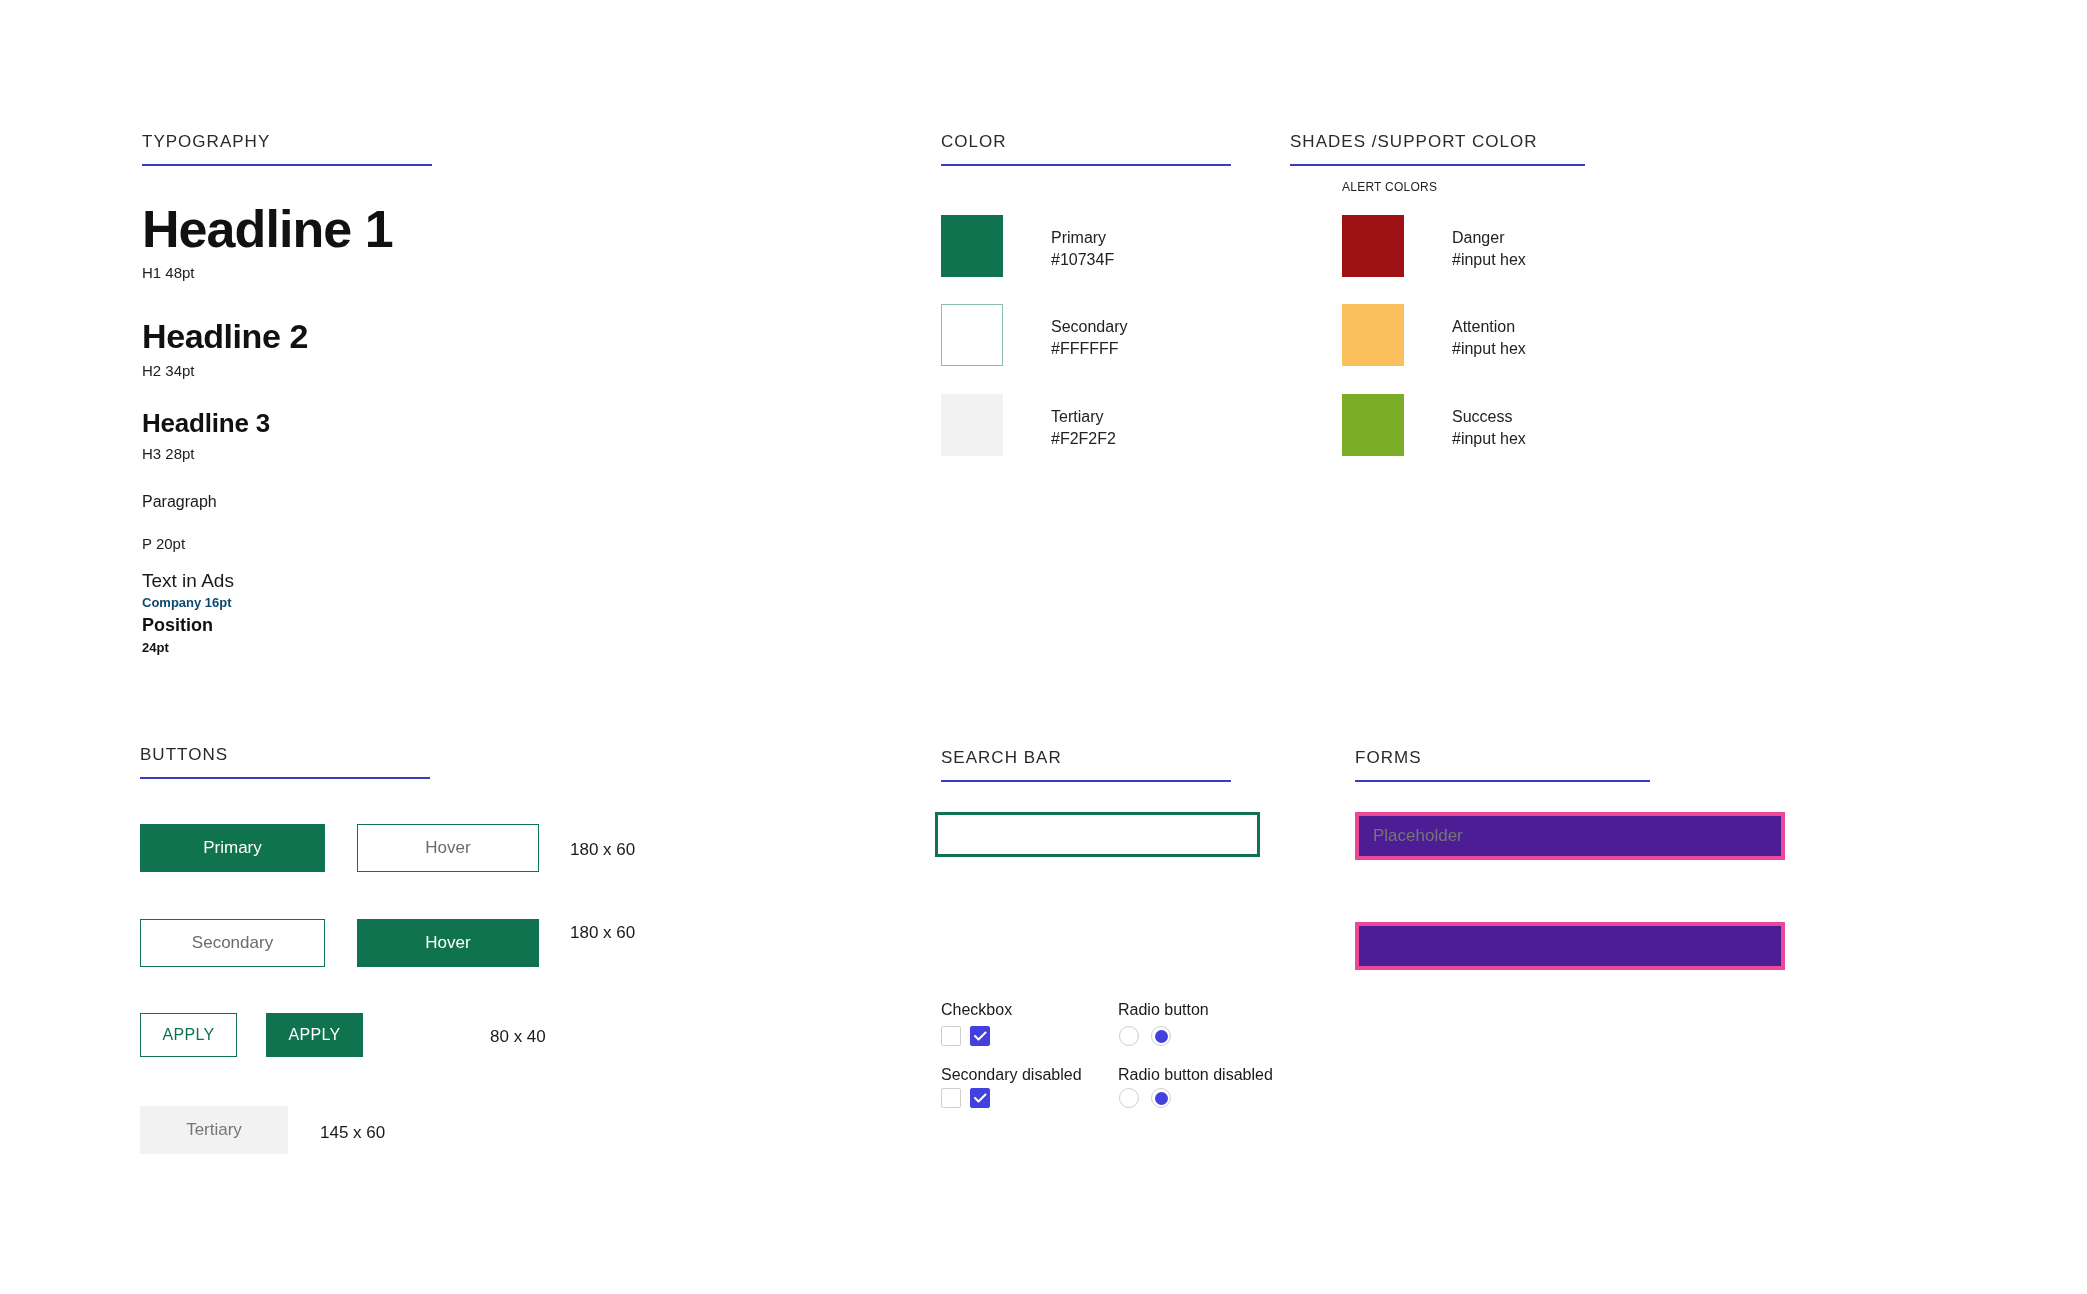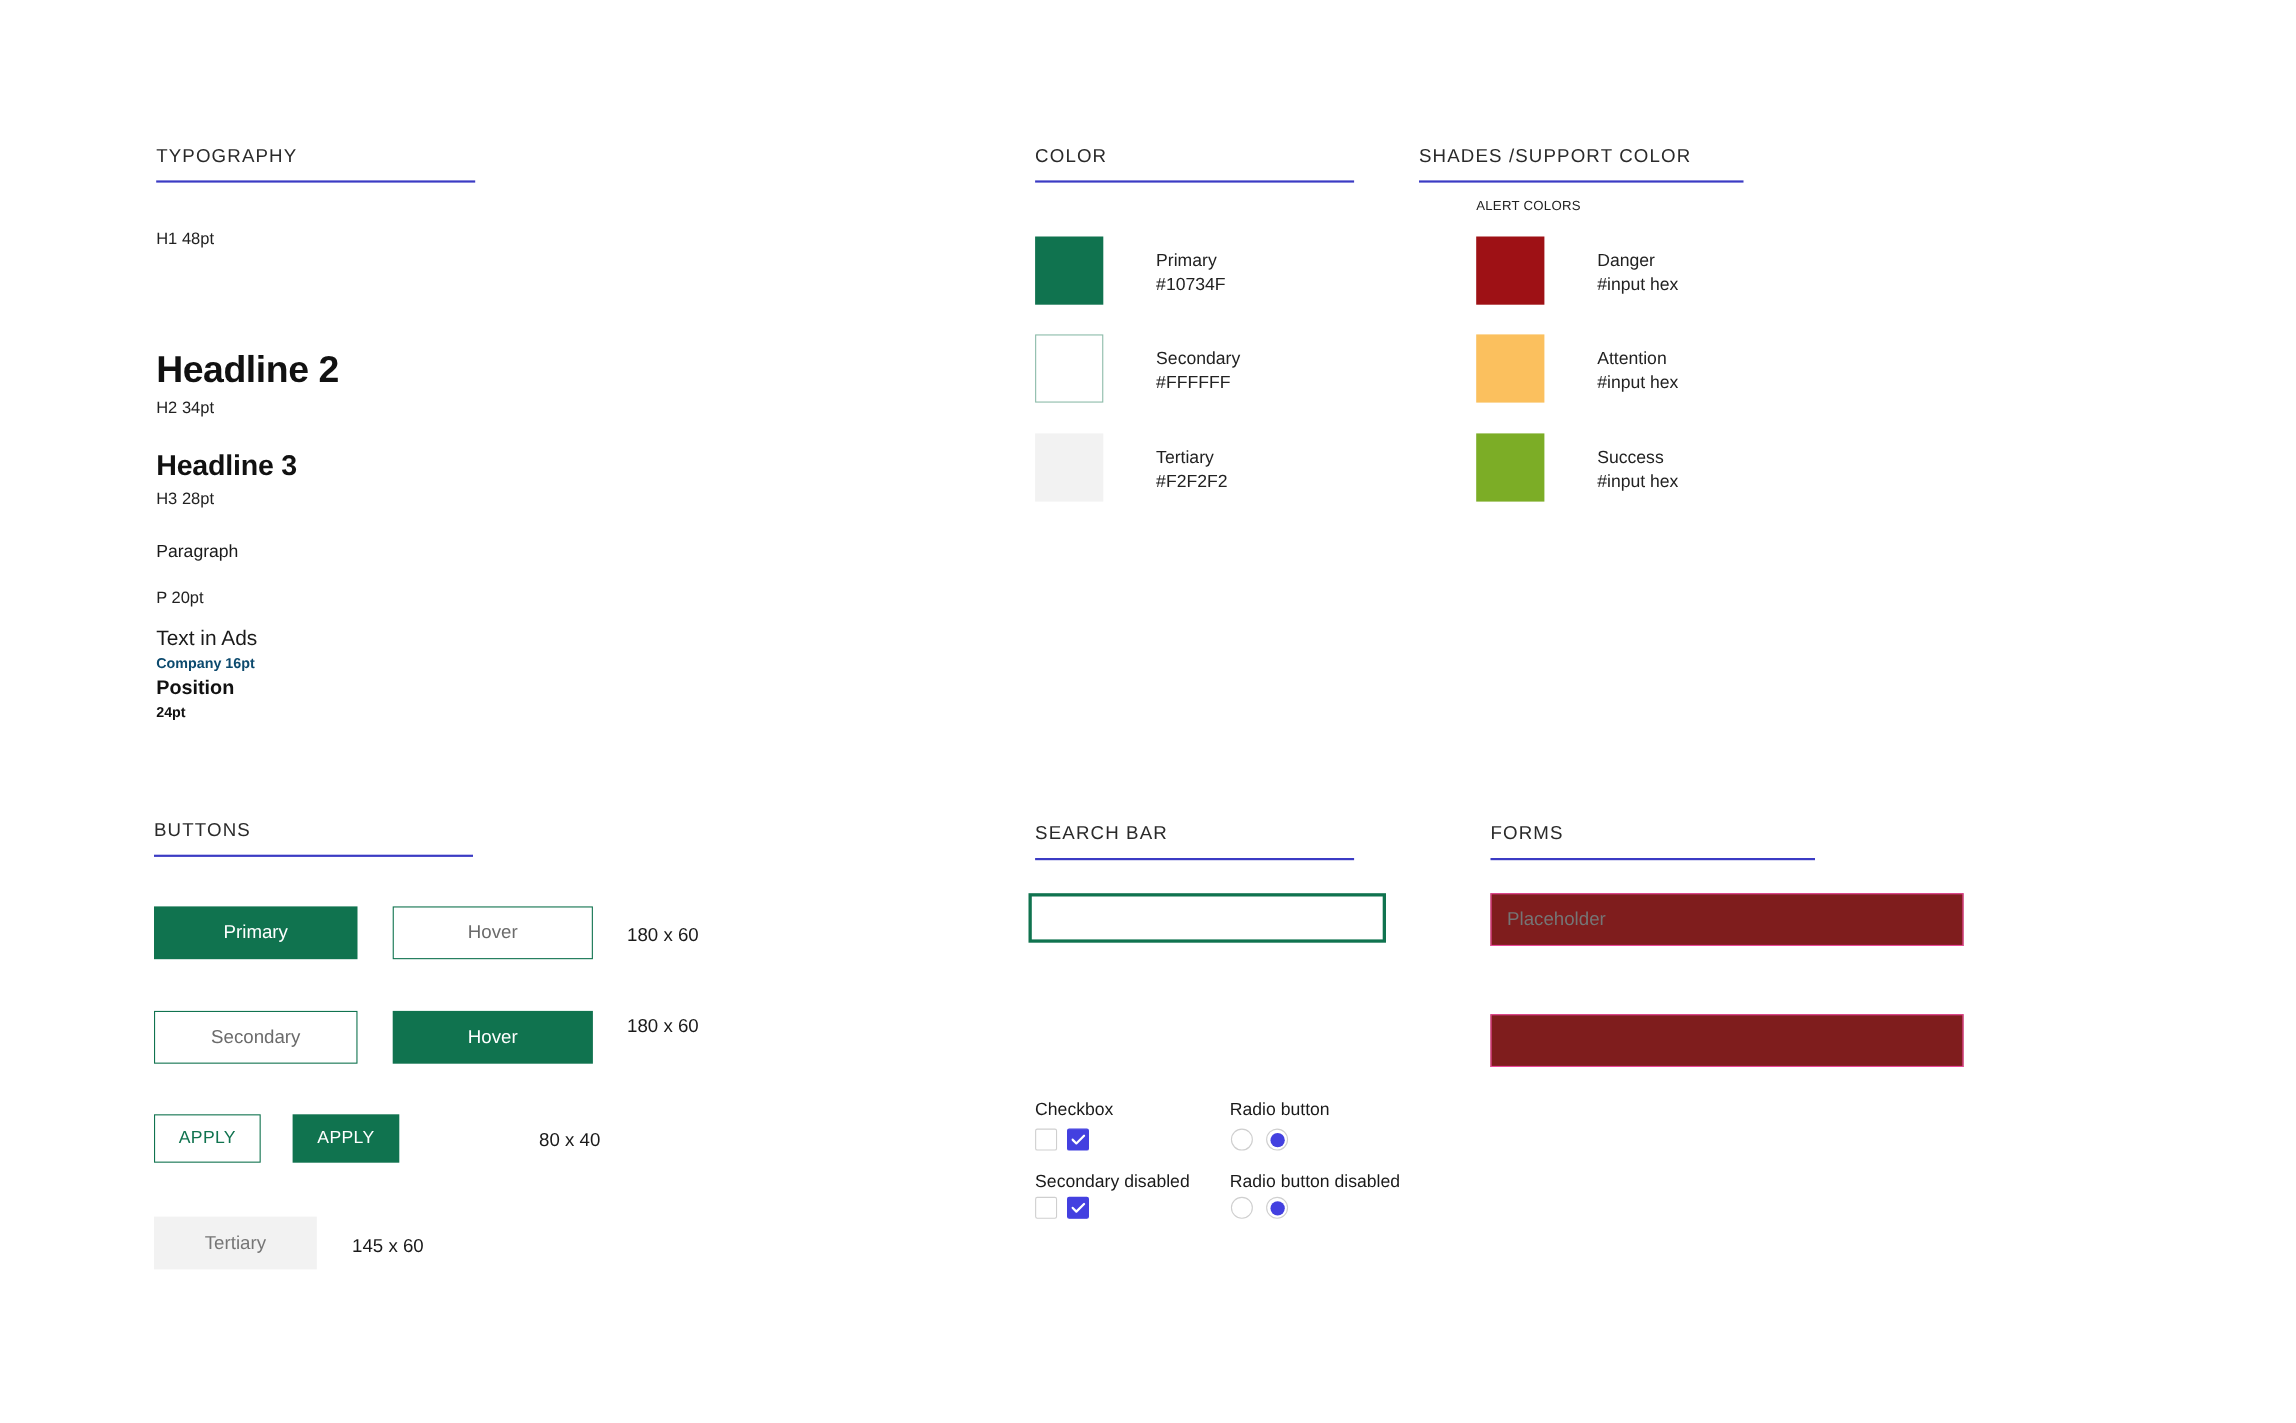--- a/index.html
+++ b/index.html
@@ -165,22 +165,22 @@
     position: absolute;
     box-sizing: border-box;
     border: 3px solid #10734F;
     background: #ffffff;
   }
 
   
   .form-field {
     position: absolute;
     box-sizing: border-box;
-    border: 1px solid #ec4899;
-    background: #7f1d1d;
+    border: 4px solid #ec4899;
+    background: #4c1d95;
     display: flex;
     align-items: center;
     padding-left: 14px;
     font-size: 17px;
     color: #8d8d8d;
   }
 
   
   .ctrl-label {
     position: absolute;
@@ -240,20 +240,21 @@
 </style>
 </head>
 <body>
 
 <div class="section" style="left:142px; top:132px; width:290px;">
   <div class="sec-title">TYPOGRAPHY</div>
   <div class="sec-rule"></div>
 </div>
 
 <div style="position:absolute; left:142px; top:202px;">
+  <div class="h1-sample">Headline 1</div>
   <div class="spec-label" style="margin-top:7px;">H1 48pt</div>
 </div>
 
 <div style="position:absolute; left:142px; top:318px;">
   <div class="h2-sample">Headline 2</div>
   <div class="spec-label" style="margin-top:7px;">H2 34pt</div>
 </div>
 
 <div style="position:absolute; left:142px; top:409px;">
   <div class="h3-sample">Headline 3</div>

